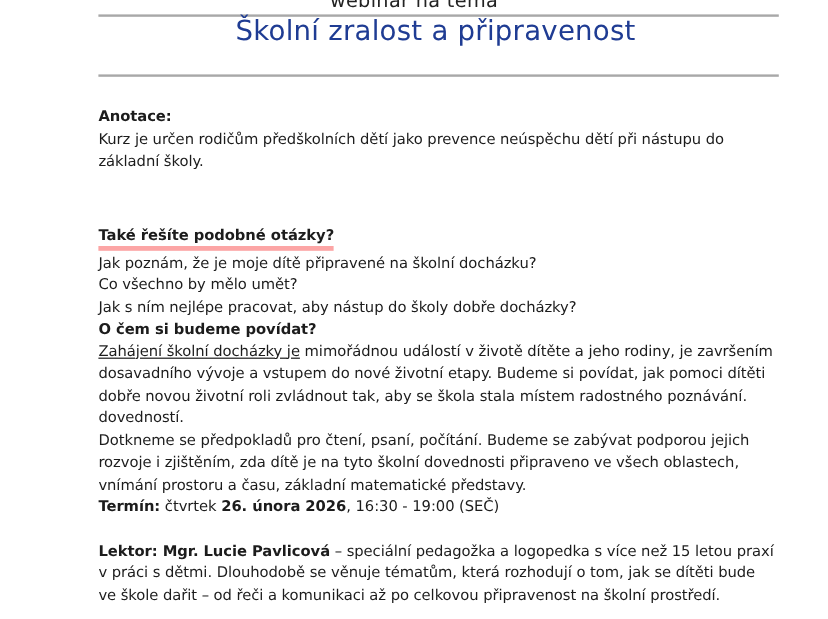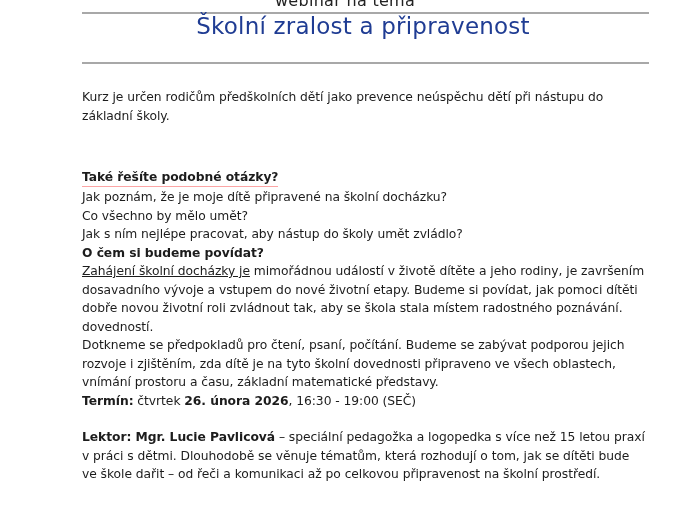--- a/index.html
+++ b/index.html
@@ -20,43 +20,44 @@
   .title {
     position: absolute; top: 13px; left: 0; width: 726px; text-align: center;
     font-size: 23px; color: #1f3c93; font-weight: 500; letter-spacing: 0.2px;
   }
   .body-text {
     position: absolute; left: 82px; top: 88px; width: 570px;
     font-size: 12.3px; line-height: 18.5px; color: #1c1c1c; letter-spacing: -0.05px;
   }
   .line { display: block; white-space: nowrap; }
   .b { font-weight: bold; }
-  .heading-q { display: inline-block; border-bottom: 1px solid #fca5a5; padding-bottom: 0; line-height: 17px; margin-bottom: 1px; margin-top: 36px; }
+  .heading-q { display: inline-block; border-bottom: 4px solid #fca5a5; padding-bottom: 0; line-height: 17px; margin-bottom: 1px; margin-top: 36px; }
   .ul { text-decoration: underline; }
   .gap { height: 10px; }
   .gap-s { height: 8px; }
 </style>
 </head>
 <body>
 
 <div class="page">
   <div class="subtitle">webinář na téma</div>
   <div class="rule r1"></div>
   <div class="title" style="color: rgb(31, 60, 147);">Školní zralost a připravenost</div>
   <div class="rule r2"></div>
 
   <div class="body-text">
+    <span class="line b">Anotace:</span>
     <span class="line">Kurz je určen rodičům předškolních dětí jako prevence neúspěchu dětí při nástupu do</span>
     <span class="line">základní školy.</span>
     <div class="gap-s"></div>
 
     <span class="line"><span class="b heading-q">Také řešíte podobné otázky?</span></span>
     <span class="line">Jak poznám, že je moje dítě připravené na školní docházku?</span>
     <span class="line">Co všechno by mělo umět?</span>
-    <span class="line">Jak s ním nejlépe pracovat, aby nástup do školy umět zvládlo?</span>
+    <span class="line">Jak s ním nejlépe pracovat, aby nástup do školy dobře docházky?</span>
 
     <span class="line b">O čem si budeme povídat?</span>
     <span class="line"><span class="ul">Zahájení školní docházky je</span><span> mimořádnou událostí v životě dítěte a jeho rodiny, je završením</span></span>
     <span class="line">dosavadního vývoje a vstupem do nové životní etapy. Budeme si povídat, jak pomoci dítěti</span>
     <span class="line">dobře novou životní roli zvládnout tak, aby se škola stala místem radostného poznávání.</span>
     <span class="line">dovedností.</span>
     <span class="line">Dotkneme se předpokladů pro čtení, psaní, počítání. Budeme se zabývat podporou jejich</span>
     <span class="line">rozvoje i zjištěním, zda dítě je na tyto školní dovednosti připraveno ve všech oblastech,</span>
     <span class="line">vnímání prostoru a času, základní matematické představy.</span>
 

